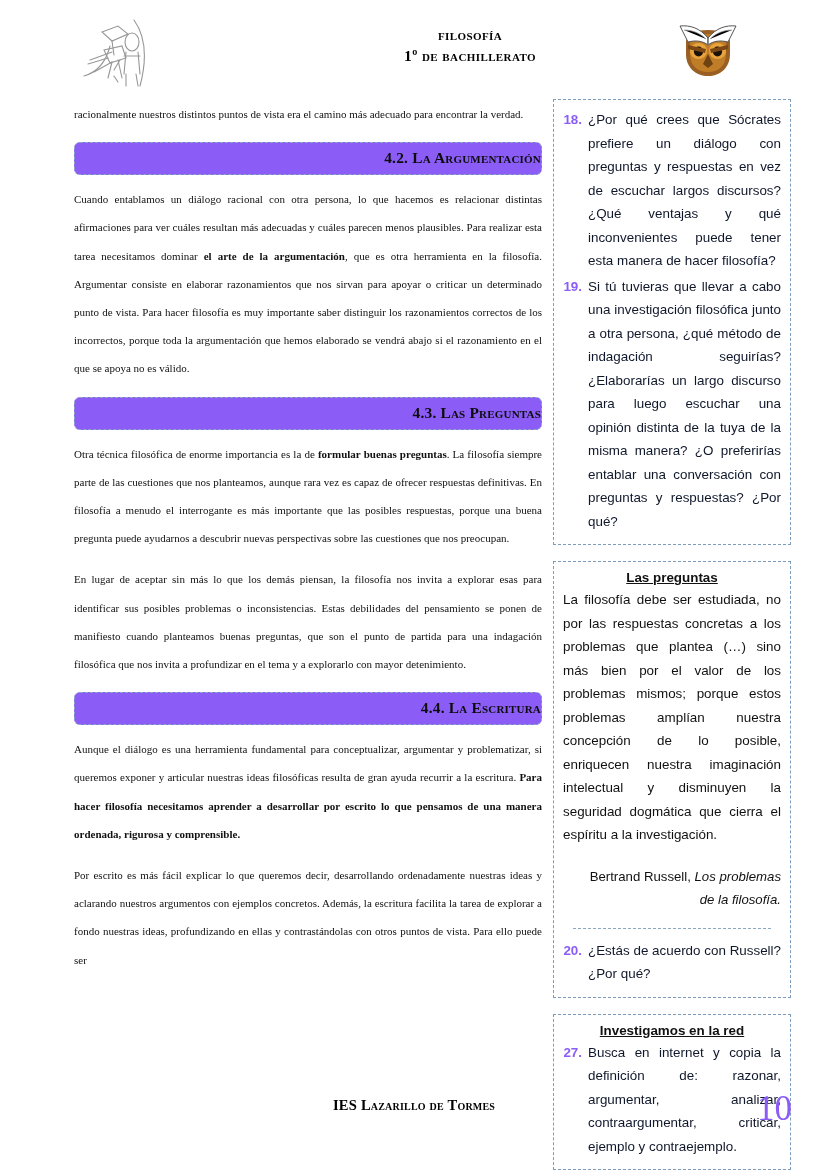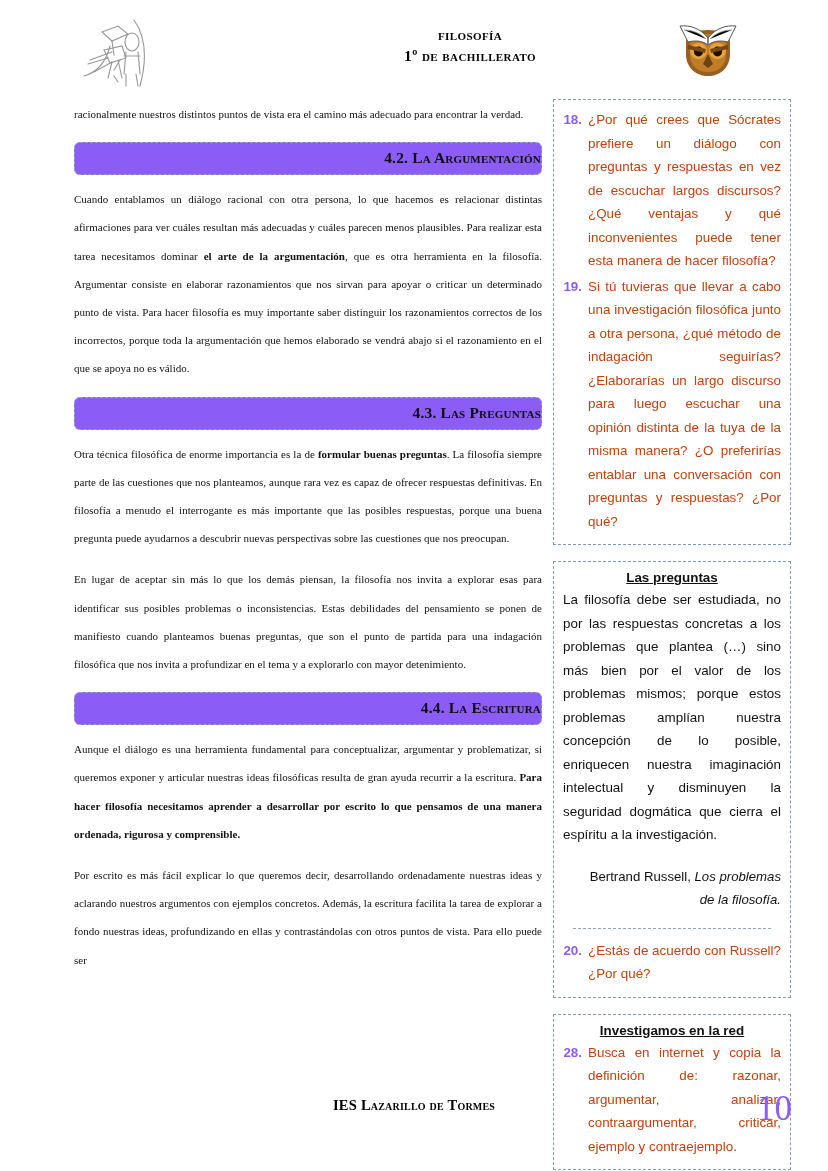--- a/index.html
+++ b/index.html
@@ -121,21 +121,21 @@
     flex: 0 0 auto;
     color: #8b5cf6;
   }
   .sb-text {
     font-family: "Liberation Sans", sans-serif;
     font-size: 13.4px;
     line-height: 23.5px;
     text-align: justify;
     text-justify: inter-word;
     flex: 1 1 auto;
-    color: #c2410c;
+    color: #0f172a;
   }
   .sb-para {
     font-family: "Liberation Sans", sans-serif;
     font-size: 13.4px;
     line-height: 23.5px;
     text-align: justify;
     text-justify: inter-word;
     color: #111;
     margin: 0;
   }
@@ -292,21 +292,21 @@
     <hr class="sb-divider">
     <div class="sb-item">
       <div class="sb-num">20.</div>
       <div class="sb-text">¿Estás de acuerdo con Russell? ¿Por qué?</div>
     </div>
   </div>
 
   <div class="sb-box">
     <div class="sb-box-title">Investigamos en la red</div>
     <div class="sb-item">
-      <div class="sb-num">28.</div>
+      <div class="sb-num">27.</div>
       <div class="sb-text">Busca en internet y copia la definición de: razonar, argumentar, analizar, contraargumentar, criticar, ejemplo y contraejemplo.</div>
     </div>
   </div>
 
 </div>
 
 <div class="page-footer">
   <div class="footer-title">IES Lazarillo de Tormes</div>
   <div class="footer-pagenum">10</div>
 </div>

